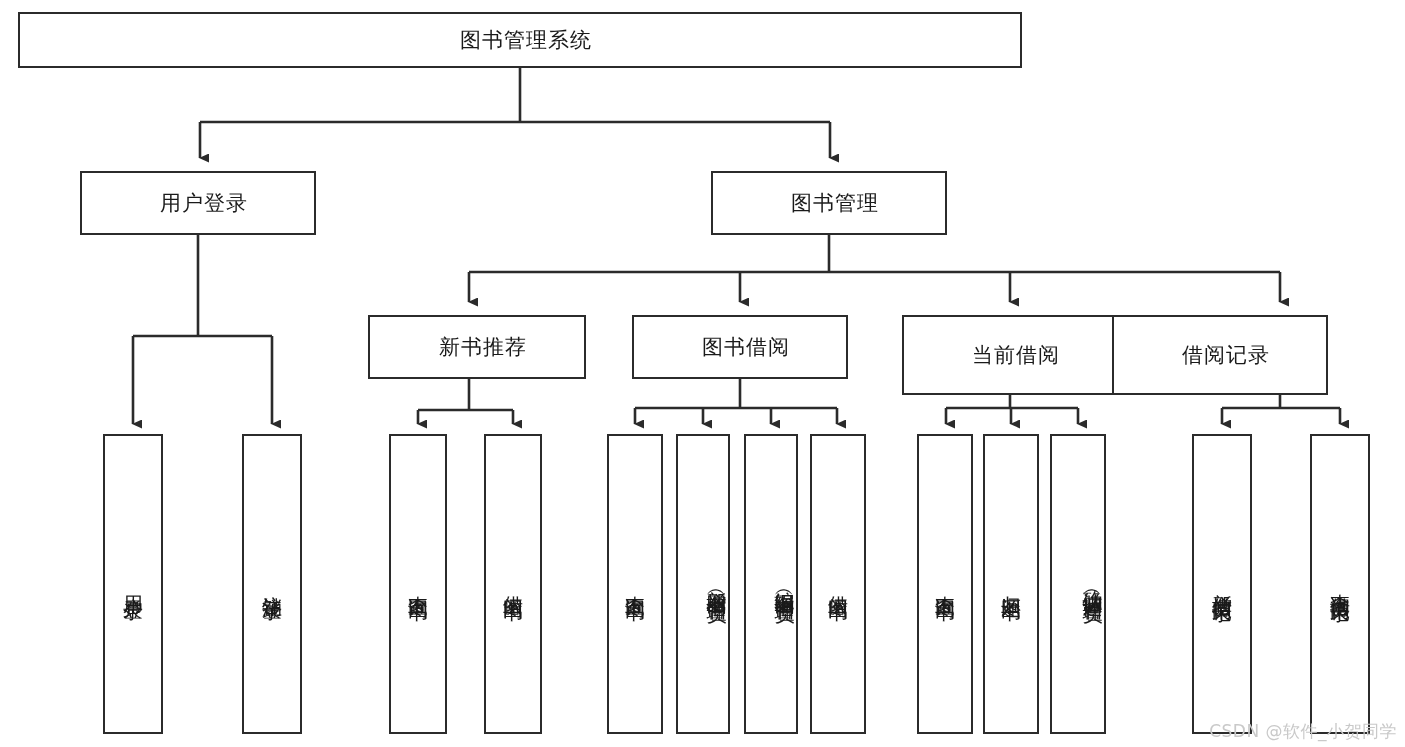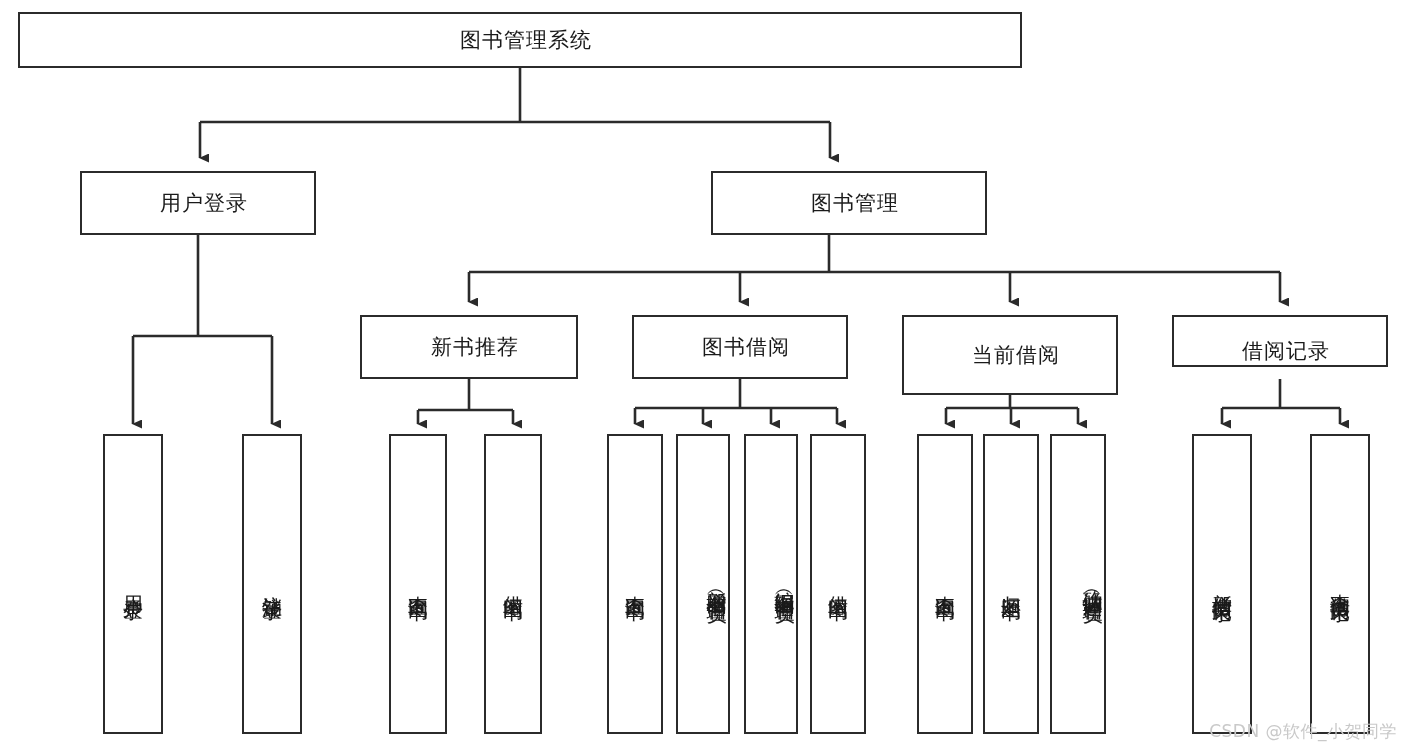--- a/index.html
+++ b/index.html
@@ -118,34 +118,34 @@
     </g>
   </svg>
 
   <div class="node horiz" style="left:18px; top:12px; width:1004px; height:56px;">
     <span>图书管理系统</span>
   </div>
 
   <div class="node horiz" style="left:80px; top:171px; width:236px; height:64px;">
     <span>用户登录</span>
   </div>
-  <div class="node horiz" style="left:711px; top:171px; width:276px; height:64px;">
+  <div class="node horiz" style="left:711px; top:171px; width:236px; height:64px;">
     <span>图书管理</span>
   </div>
 
-  <div class="node horiz" style="left:360px; top:315px; width:218px; height:64px;">
+  <div class="node horiz" style="left:368px; top:315px; width:218px; height:64px;">
     <span>新书推荐</span>
   </div>
   <div class="node horiz" style="left:632px; top:315px; width:216px; height:64px;text-align:right;">
     <span>图书借阅</span>
   </div>
   <div class="node horiz" style="left:902px; top:315px; width:216px; height:80px;">
     <span>当前借阅</span>
   </div>
-  <div class="node horiz" style="left:1172px; top:315px; width:216px; height:52px;align-items:flex-end;">
+  <div class="node horiz" style="left:1112px; top:315px; width:216px; height:80px;">
     <span>借阅记录</span>
   </div>
 
   <div class="node vert" style="left:103px; top:434px; width:60px; height:300px;">
     <span>用户登录</span>
   </div>
   <div class="node vert" style="left:242px; top:434px; width:60px; height:300px;">
     <span>注销登录</span>
   </div>
 

